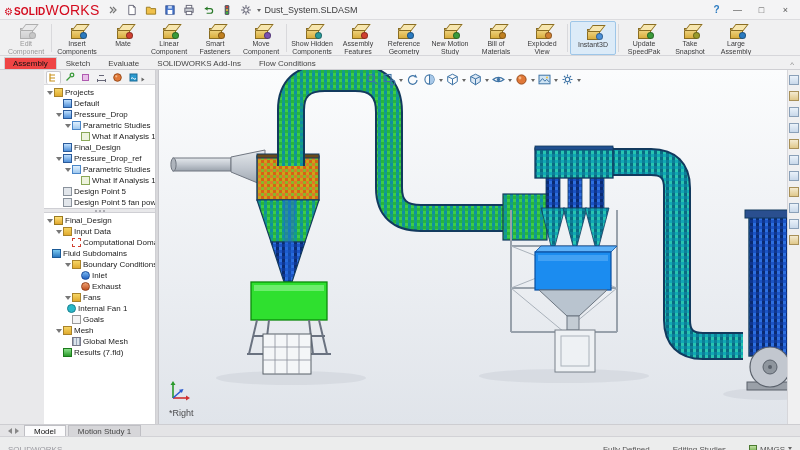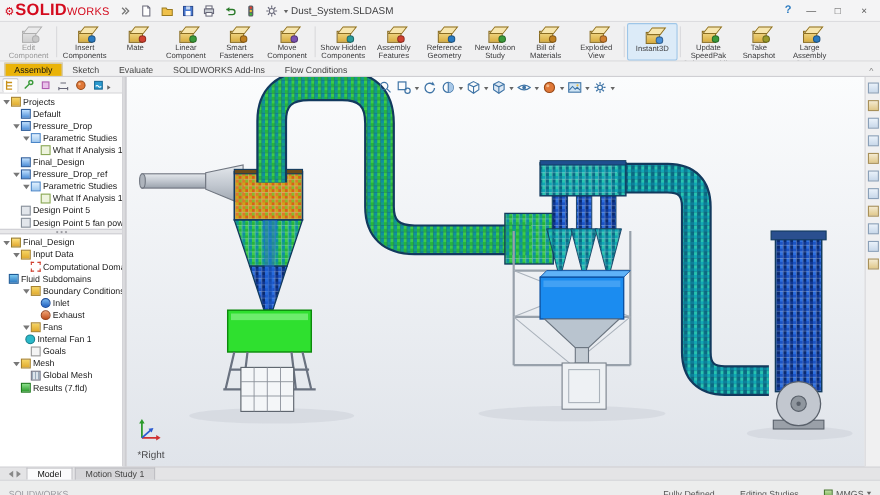--- a/index.html
+++ b/index.html
@@ -4,22 +4,22 @@
 <style>
   * { box-sizing: border-box; margin: 0; padding: 0; }
   html,body { width:800px; height:450px; overflow:hidden;
     font-family:"Liberation Sans", sans-serif; font-size:9px; color:#333; background:#e9e9eb; }
 
   
   .titlebar { height:20px; background:#f4f4f5; border-bottom:1px solid #dcdcdf;
     display:flex; align-items:center; padding:0 4px; gap:3px; }
   .brand { display:flex; align-items:baseline; margin-right:3px; }
   .brand .gear { color:#d40b1e; font-size:10px; margin-right:1px; }
-  .brand .b1 { color:#d40b1e; font-weight:bold; font-size:15px; letter-spacing:.2px;}
-  .brand .b2 { color:#d40b1e; font-size:10px; letter-spacing:.2px;}
+  .brand .b1 { color:#d40b1e; font-weight:bold; font-size:10px; letter-spacing:.2px;}
+  .brand .b2 { color:#d40b1e; font-size:14px; letter-spacing:.2px;}
   .qicon { width:16px; height:16px; display:flex; align-items:center; justify-content:center; border-radius:2px; }
   .qicon svg { display:block; }
   .caret { width:0; height:0; border:2.5px solid transparent; border-top:3.5px solid #666; margin-top:4px; }
   .doc-title { flex:1; text-align:left; color:#3c3c3e; font-size:9px; }
   .search { width:138px; height:15px; background:#fff; border:1px solid #c6c6cb;
     display:flex; align-items:center; padding:0 3px; gap:3px; }
   .search input { border:none; outline:none; flex:1; font-size:8px; color:#555; min-width:0;
     font-family:"Liberation Sans", sans-serif;}
   .helpbtn { width:15px; height:15px; display:flex; align-items:center; justify-content:center;
     color:#2a7ac0; font-weight:bold; font-size:10px;}
@@ -40,27 +40,27 @@
   .rico .acc { position:absolute; right:0; bottom:0; width:7px; height:7px; border-radius:50%;
     border:1px solid rgba(0,0,0,.3); z-index:2;}
   .rlabel { font-size:7px; line-height:1.08; text-align:center; color:#3b3b3d;
     max-height:16px; overflow:hidden; margin-top:1px; width:46px;}
   .rsep { width:1px; background:#d9d9dc; margin:3px 2px; flex:none;}
 
   
   .cmdtabs { height:14px; background:#f0f0f1; border-bottom:1px solid #cfcfd3;
     display:flex; align-items:flex-end; padding-left:4px; }
   .ctab { padding:1px 8px 1px 8px; font-size:8px; color:#444; border:1px solid transparent; border-bottom:none;}
-  .ctab.active { background:#eab308; border-color:#cfcfd3; color:#111; }
+  .ctab.active { background:#ef4444; border-color:#cfcfd3; color:#111; }
   .cmdtabs .spacer { flex:1; }
   .pinico { color:#888; font-size:8px; padding-right:6px;}
 
   
   .main { display:flex; height:354px; }
-  .panel { width:112px; background:#fff; border-right:1px solid #cfcfd3; display:flex; flex-direction:column; }
+  .panel { width:112px; background:#fff; border-right:1px solid #cfcfd3; display:flex; flex-direction:column;margin-left:44px; }
   .mgr-tabs { height:15px; background:#f2f2f3; border-bottom:1px solid #d9d9dc;
     display:flex; align-items:center; padding:0 2px; gap:1px; }
   .mgrtab { width:15px; height:13px; display:flex; align-items:center; justify-content:center; border-radius:2px;}
   .mgrtab.sel { background:#fff; border:1px solid #c9c9ce; border-bottom:none;}
   .tree { padding-top:2px; }
   .trow { display:flex; align-items:center; height:11px; white-space:nowrap; font-size:8px; color:#222; }
   .exp { width:8px; height:11px; flex:none; position:relative; }
   .exp.open::before { content:""; position:absolute; left:1px; top:4px;
     border:3px solid transparent; border-top:4px solid #777; }
   .tico { width:9px; height:9px; flex:none; margin-right:2px; }

